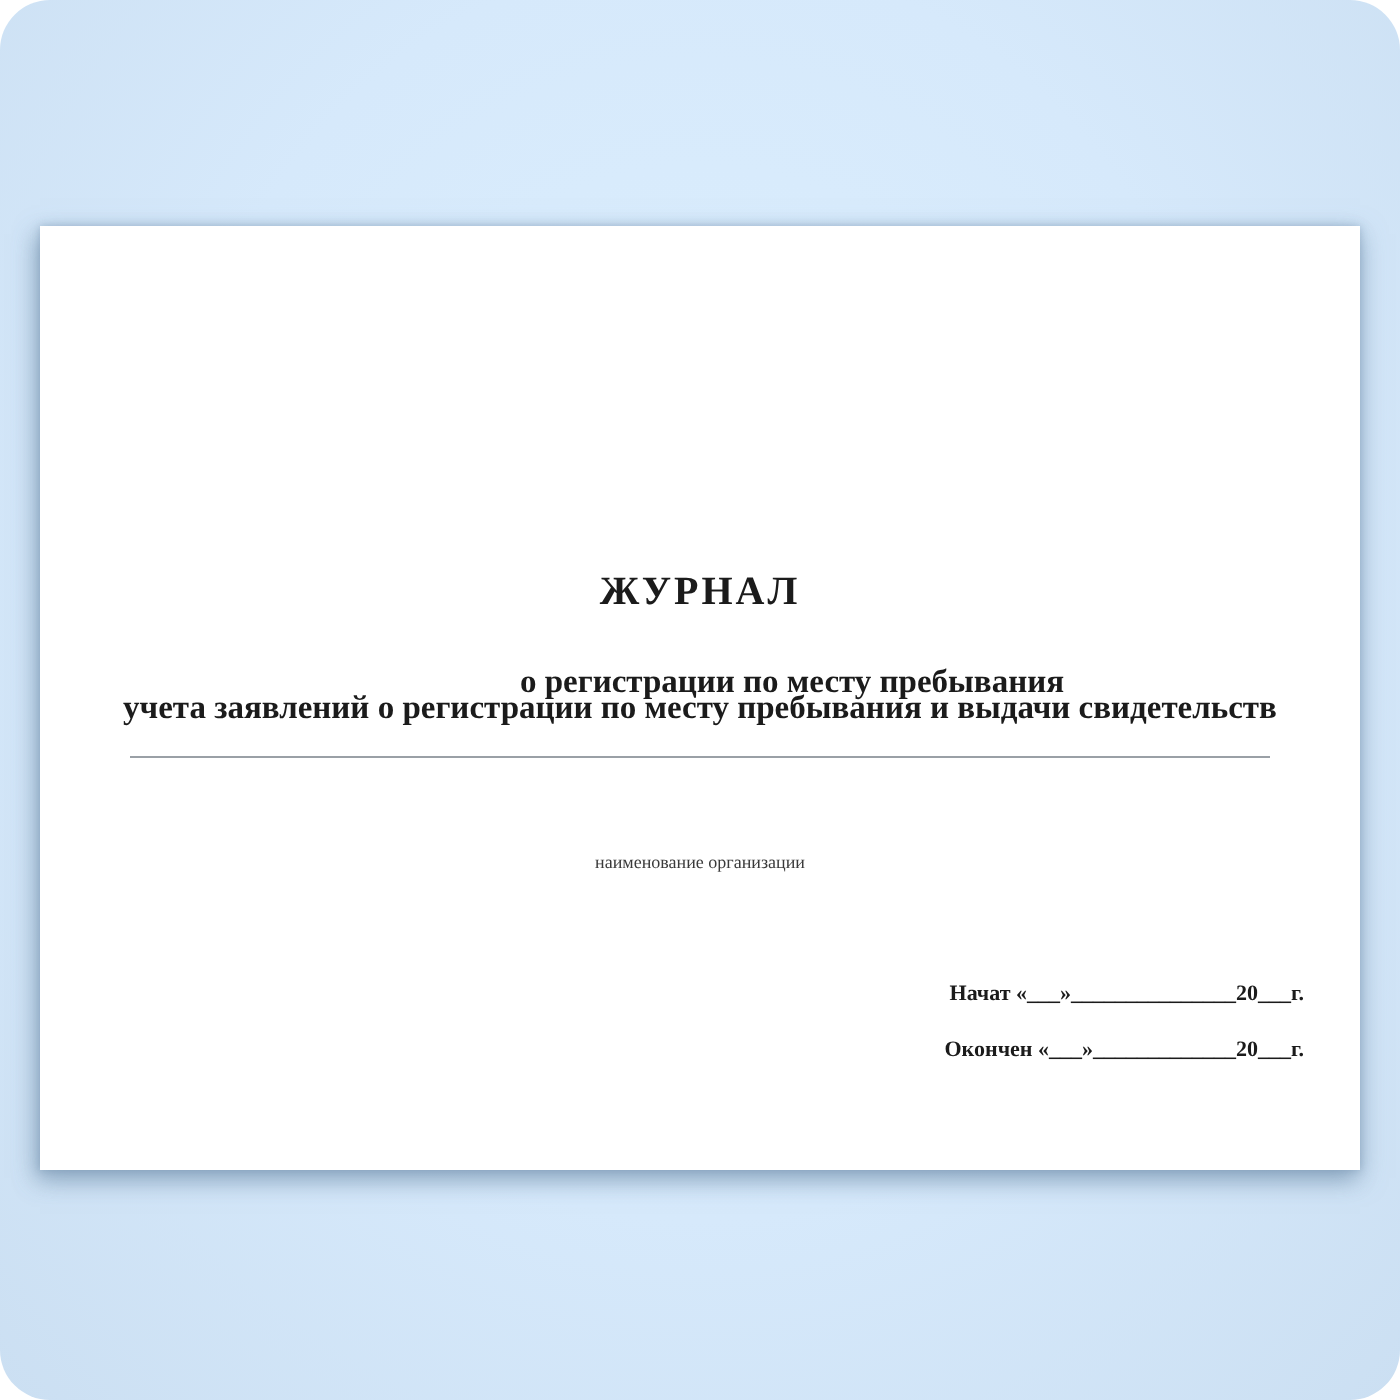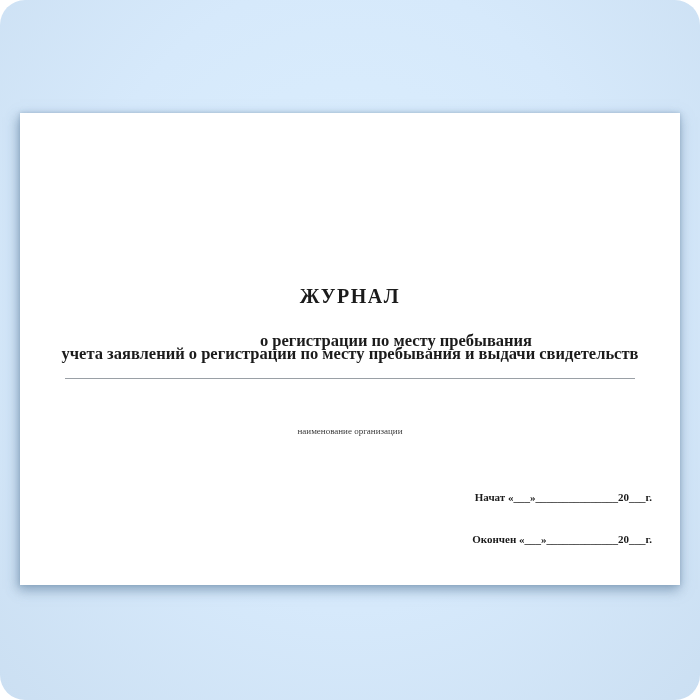--- a/index.html
+++ b/index.html
@@ -90,21 +90,21 @@
     font-size: 11px;
     font-weight: bold;
     color: var(--ink, #1b1b1b);
     line-height: 12px;
     white-space: nowrap;
     text-align: right;
     padding-left: 44px;
   }
 
   .date-started  { top: 378px; }
-  .date-finished { top: 420px; font-family: Liberation Serif, serif; }
+  .date-finished { top: 406px; font-family: Liberation Serif, serif; }
 </style>
 </head>
 <body>
 
 <div class="scene">
   <div class="page">
 
     <div class="journal-title">ЖУРНАЛ</div>
 
     <div class="journal-subtitle subtitle-line1">учета заявлений о регистрации по месту пребывания и выдачи свидетельств</div>

